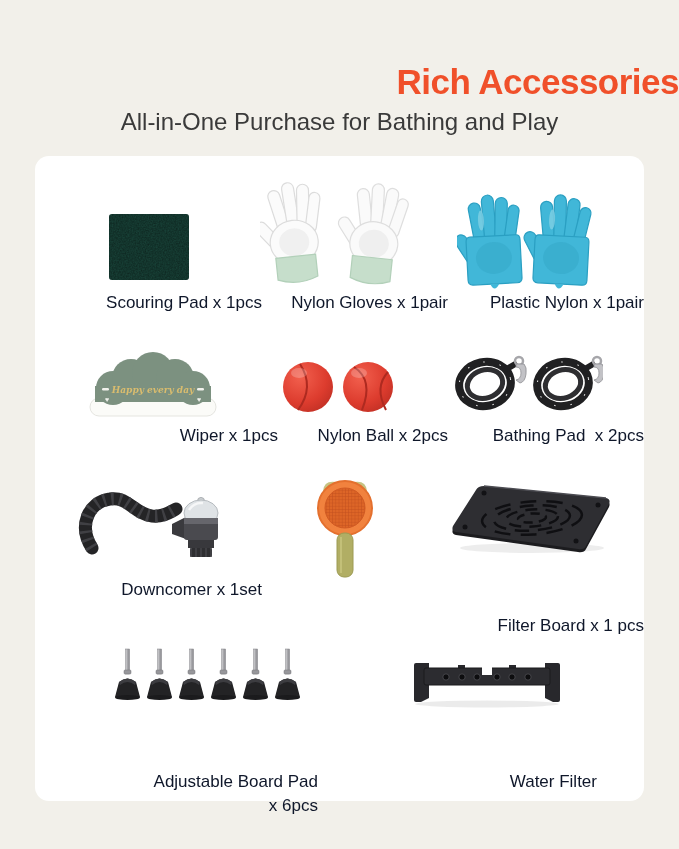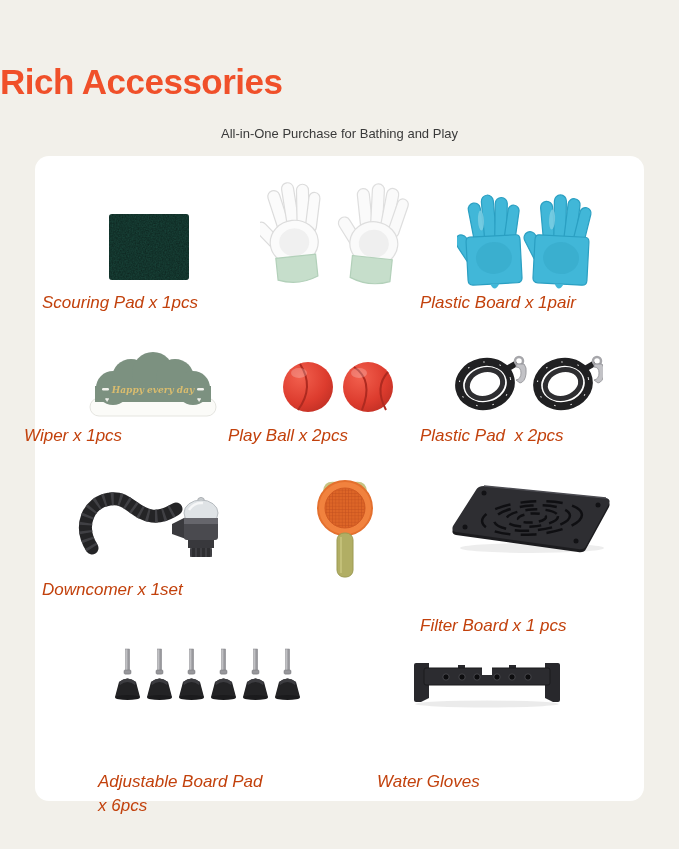--- a/index.html
+++ b/index.html
@@ -1,26 +1,26 @@
 <!DOCTYPE html>
 <html><head>
 <meta charset="utf-8">
 <style>
   html,body{margin:0;padding:0;}
   body{font-family:"Liberation Sans", sans-serif;}
   .page{position:relative;width:679px;height:849px;background:#F2F0EA;overflow:hidden;}
-  .page-title{position:absolute;left:0;top:62px;width:679px;text-align:left;
+  .page-title{position:absolute;left:0;top:62px;width:679px;text-align:right;
     font-size:35px;font-weight:800;letter-spacing:-0.5px;color:#F0502A;}
-  .page-subtitle{position:absolute;left:0;top:126px;width:679px;text-align:center;
-    font-size:13px;color:#3A3A3A;}
+  .page-subtitle{position:absolute;left:0;top:108px;width:679px;text-align:center;
+    font-size:24px;color:#3A3A3A;}
   .card{position:absolute;left:35px;top:156px;width:609px;height:645px;background:#FFFFFF;border-radius:14px;}
   .img{position:absolute;}
   .img svg{display:block;}
-  .item-label{position:absolute;text-align:left;font-size:17px;color:#c2410c;
-    line-height:24px;white-space:pre-wrap;font-style:italic;}
+  .item-label{position:absolute;text-align:right;font-size:17px;color:#0f172a;
+    line-height:24px;white-space:pre-wrap;}
   .item-label span{display:block;}
 </style>
 </head>
 <body>
 
 <div class="page">
 
   <div class="page-title">Rich Accessories</div>
   <div class="page-subtitle">All-in-One Purchase for Bathing and Play</div>
 
@@ -86,21 +86,22 @@
         <rect x="49" y="16" width="11" height="38" rx="5.5" transform="rotate(11 54 35)"></rect>
         <path d="M12,46 h46 q4,0 4,5 v38 q0,5 -5,5 h-44 q-5,0 -5,-5 v-38 q0,-5 4,-5 z"></path>
         <path d="M30,94 q4,9 9,0 z" stroke="none"></path>
         <ellipse cx="35" cy="68" rx="18" ry="16" fill="#38ABCC" stroke="none" opacity="0.7"></ellipse>
         <ellipse cx="24" cy="30" rx="3" ry="10" fill="#7FD0E4" stroke="none" opacity="0.8"></ellipse>
       </g>
     </svg>
   </div>
 
   <div class="item-label" style="left:42px;top:291px;width:220px;"><span>Scouring Pad x 1pcs</span></div>
-  <div class="item-label" style="left:420px;top:291px;width:224px;"><span>Plastic Board x 1pair</span></div>
+  <div class="item-label" style="left:228px;top:291px;width:220px;"><span>Nylon Gloves x 1pair</span></div>
+  <div class="item-label" style="left:420px;top:291px;width:224px;"><span>Plastic Nylon x 1pair</span></div>
 
   <div class="img" style="left:87px;top:352px;">
     <svg width="132" height="68" viewBox="0 0 132 68">
       <rect x="3" y="46" width="126" height="18" rx="9" fill="#FBFBF8" stroke="#E5E5E0"></rect>
       <g fill="#7C9180">
         <rect x="8" y="34" width="116" height="16"></rect>
         <circle cx="26" cy="36" r="17"></circle>
         <circle cx="44" cy="26" r="19"></circle>
         <circle cx="66" cy="21" r="21"></circle>
         <circle cx="88" cy="26" r="19"></circle>
@@ -147,23 +148,23 @@
         <ellipse cx="32" cy="34" rx="26" ry="22" fill="none" stroke="#202022" stroke-width="8" transform="rotate(-12 32 34)"></ellipse>
         <ellipse cx="32" cy="34" rx="18" ry="14" fill="none" stroke="#2E2E31" stroke-width="5" transform="rotate(-18 32 34)"></ellipse>
         <ellipse cx="32" cy="34" rx="26" ry="22" fill="none" stroke="#FFFFFF" stroke-width="1" stroke-dasharray="1.5 15" transform="rotate(-12 32 34)" opacity="0.9"></ellipse>
         <path d="M52,20 L64,13" stroke="#202022" stroke-width="6"></path>
         <circle cx="66" cy="11" r="4" fill="none" stroke="#A6A6AA" stroke-width="2.5"></circle>
         <path d="M63,14 h8 q3,3 2,10 q-1,8 -6,9 l-4,-3 q5,-1 5,-7 q0,-6 -5,-6 z" fill="#C2C2C6" stroke="#8E8E92" stroke-width="0.8"></path>
       </g>
     </svg>
   </div>
 
-  <div class="item-label" style="left:24px;top:424px;width:220px;"><span>Wiper x 1pcs</span></div>
-  <div class="item-label" style="left:228px;top:424px;width:220px;"><span>Play Ball x 2pcs</span></div>
-  <div class="item-label" style="left:420px;top:424px;width:224px;"><span>Plastic Pad  x 2pcs</span></div>
+  <div class="item-label" style="left:58px;top:424px;width:220px;"><span>Wiper x 1pcs</span></div>
+  <div class="item-label" style="left:228px;top:424px;width:220px;"><span>Nylon Ball x 2pcs</span></div>
+  <div class="item-label" style="left:420px;top:424px;width:224px;"><span>Bathing Pad  x 2pcs</span></div>
 
   <div class="img" style="left:76px;top:486px;">
     <svg width="152" height="82" viewBox="0 0 152 82">
       <path d="M16,62 C2,40 12,16 34,13 C52,10 58,28 76,30 C88,31 94,26 100,23" fill="none" stroke="#242426" stroke-width="13" stroke-linecap="round"></path>
       <path d="M16,62 C2,40 12,16 34,13 C52,10 58,28 76,30 C88,31 94,26 100,23" fill="none" stroke="#45454A" stroke-width="13" stroke-dasharray="2.5 5.5" opacity="0.85"></path>
       <polygon points="96,38 110,31 110,53 96,48" fill="#3A3A3E"></polygon>
       <circle cx="125" cy="15" r="3.5" fill="#CFD3D6" stroke="#A8ACB0"></circle>
       <ellipse cx="125" cy="27" rx="17" ry="13" fill="#DFE3E6" stroke="#B7BCC0"></ellipse>
       <path d="M113,24 q5,-8 14,-7" stroke="#FFFFFF" stroke-width="2.5" fill="none" opacity="0.7"></path>
       <rect x="108" y="32" width="34" height="22" rx="3" fill="#4A4A4F"></rect>
@@ -258,16 +259,16 @@
           <circle cx="106" cy="19" r="3.2"></circle>
           <circle cx="122" cy="19" r="3.2"></circle>
       </g>
     </svg>
   </div>
 
   <div class="item-label" style="left:98px;top:722px;width:220px;">
     <span>Adjustable Board Pad</span><span>x 6pcs</span>
   </div>
   <div class="item-label" style="left:377px;top:722px;width:220px;">
-    <span>Water Gloves</span>
+    <span>Water Filter</span>
   </div>
 
 </div>
 
 </body></html>

